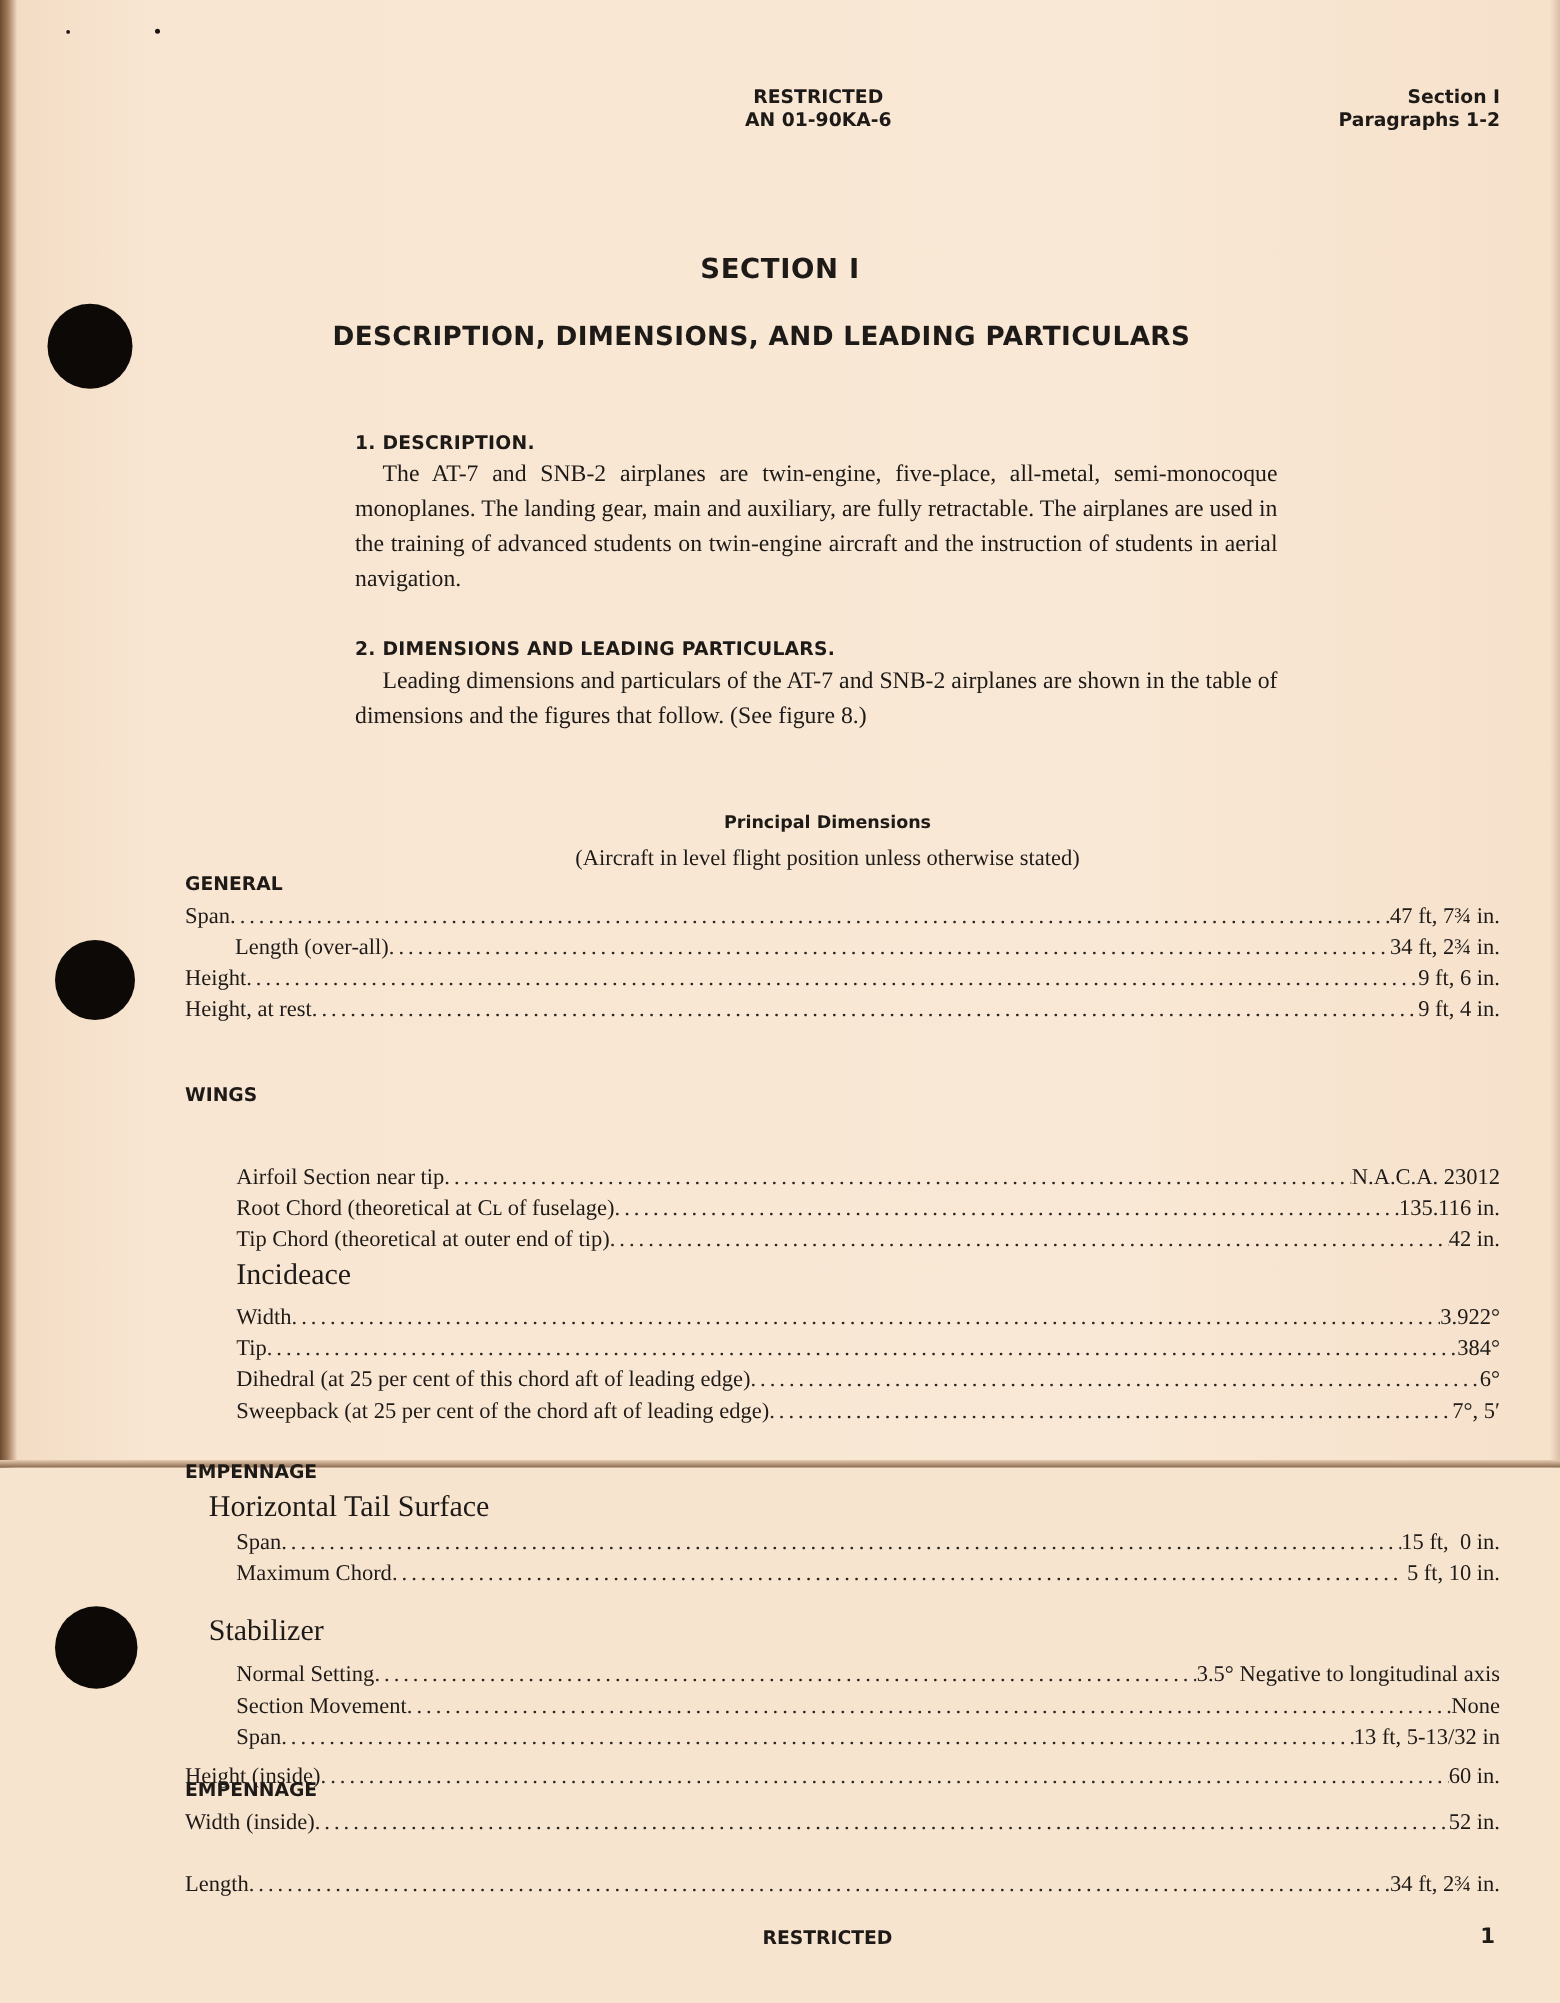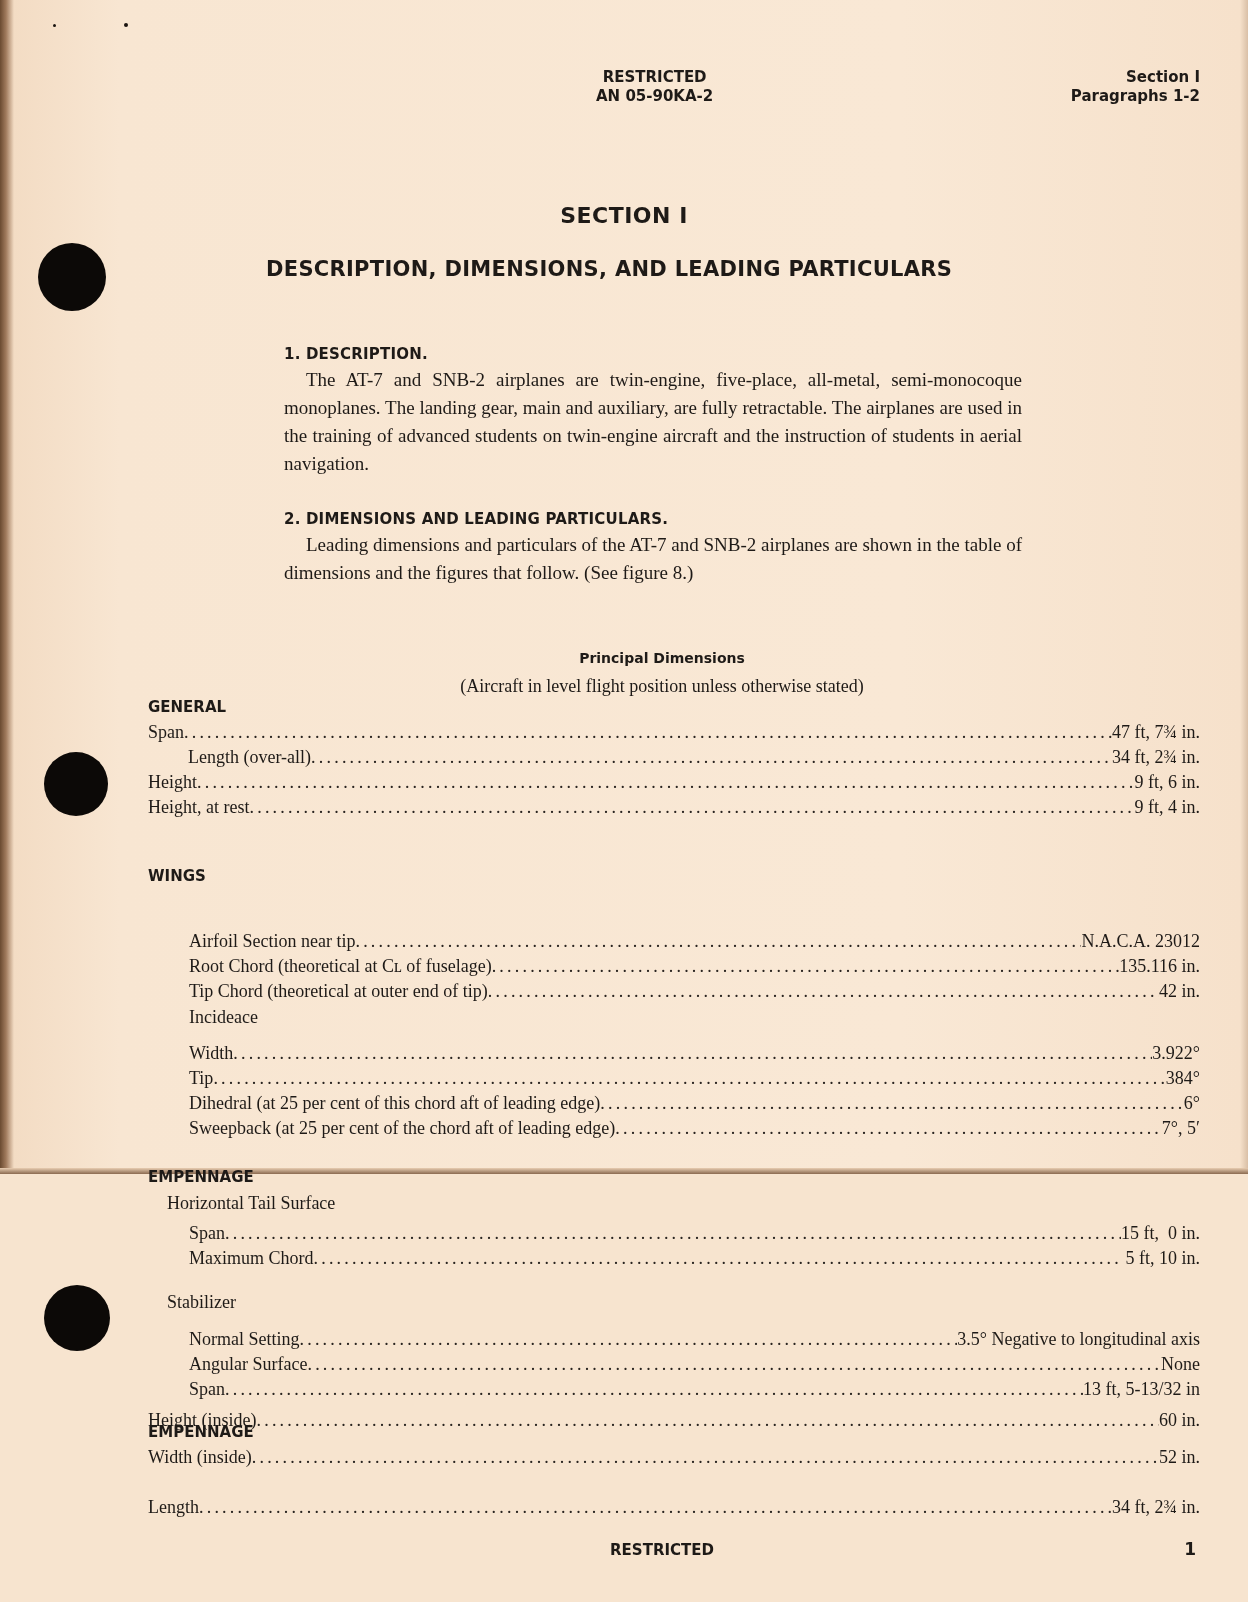--- a/index.html
+++ b/index.html
@@ -20,21 +20,21 @@
     .sans { font-family: "DejaVu Sans", "Liberation Sans", sans-serif; font-weight: bold; }
     .hdr-center { position: absolute; left: 596px; top: 68px; text-align: center; font-size: 15px; line-height: 19px; }
     .hdr-right { position: absolute; right: 48px; top: 68px; text-align: right; font-size: 15px; line-height: 19px; }
     .sec-title { position: absolute; left: 0; width: 1248px; top: 203px; text-align: center; font-size: 22px; letter-spacing: 0.5px; }
     .sec-subtitle { position: absolute; left: 266px; top: 257px; font-size: 21px; letter-spacing: 0.3px; }
     .para-h { position: absolute; left: 284px; font-size: 15px; letter-spacing: 0.2px; }
     .para-body { position: absolute; left: 284px; width: 738px; font-size: 19px; line-height: 28px; text-align: justify; text-indent: 22px; }
     .tbl-title { position: absolute; left: 0; width: 1324px; top: 650px; text-align: center; font-size: 14px; }
     .tbl-sub { position: absolute; left: 0; width: 1324px; top: 676px; text-align: center; font-size: 18px; }
     .grp-h { position: absolute; left: 148px; font-size: 15px; }
-    .sub-h { position: absolute; font-size: 18px; text-align: center; }
+    .sub-h { position: absolute; font-size: 24px; text-align: center; }
     .row {
       position: absolute; right: 48px; display: flex; align-items: baseline;
       font-size: 18px; line-height: 24px; white-space: nowrap; overflow: hidden;
     }
     .row .lbl { flex: 0 0 auto; }
     .row .dots { flex: 1 1 auto; overflow: hidden; letter-spacing: 3.2px; color: #2a2420; }
     .row .dots::before { content: "........................................................................................................................................................................................................................................"; }
     .row .val { flex: 0 0 auto; }
     .footer { position: absolute; left: 0; width: 1324px; top: 1489px; text-align: center; font-size: 15px; }
     .pagenum { position: absolute; right: 52px; top: 1487px; font-size: 17px; }
@@ -46,21 +46,21 @@
   <div class="edge-bottom"></div>
 
   <div class="hole" style="left:38px; top:243px;"></div>
   <div class="hole" style="left:44px; top:752px; width:64px; height:64px;"></div>
   <div class="hole" style="left:44px; top:1285px; width:66px; height:66px;"></div>
   <div class="speck" style="left:53px; top:24px; width:3px; height:3px;"></div>
   <div class="speck" style="left:124px; top:23px;"></div>
 
   <div class="hdr-center sans">
     <div>RESTRICTED</div>
-    <div>AN 05-90KA-2</div>
+    <div>AN 01-90KA-6</div>
   </div>
   <div class="hdr-right sans">
     <div>Section I</div>
     <div>Paragraphs 1-2</div>
   </div>
 
   <div class="sec-title sans">SECTION I</div>
   <div class="sec-subtitle sans">DESCRIPTION, DIMENSIONS, AND LEADING PARTICULARS</div>
 
   <div class="para-h sans" style="top:345px;">1. DESCRIPTION.</div>
@@ -144,21 +144,21 @@
       <span class="dots"></span>
       <span class="val" style="white-space:pre;"> 5 ft, 10 in.</span>
     </div>
   <div class="sub-h" style="left:167px; top:1292px;">Stabilizer</div>
   <div class="row" style="left:189px; top:1327px;">
       <span class="lbl">Normal Setting</span>
       <span class="dots"></span>
       <span class="val">3.5° Negative to longitudinal axis</span>
     </div>
   <div class="row" style="left:189px; top:1352px;">
-      <span class="lbl">Angular Surface</span>
+      <span class="lbl">Section Movement</span>
       <span class="dots"></span>
       <span class="val">None</span>
     </div>
   <div class="row" style="left:189px; top:1377px;">
       <span class="lbl">Span</span>
       <span class="dots"></span>
       <span class="val">13 ft, 5-13/32 in</span>
     </div>
 
   <div class="grp-h sans" style="top:1423px;">EMPENNAGE</div>

